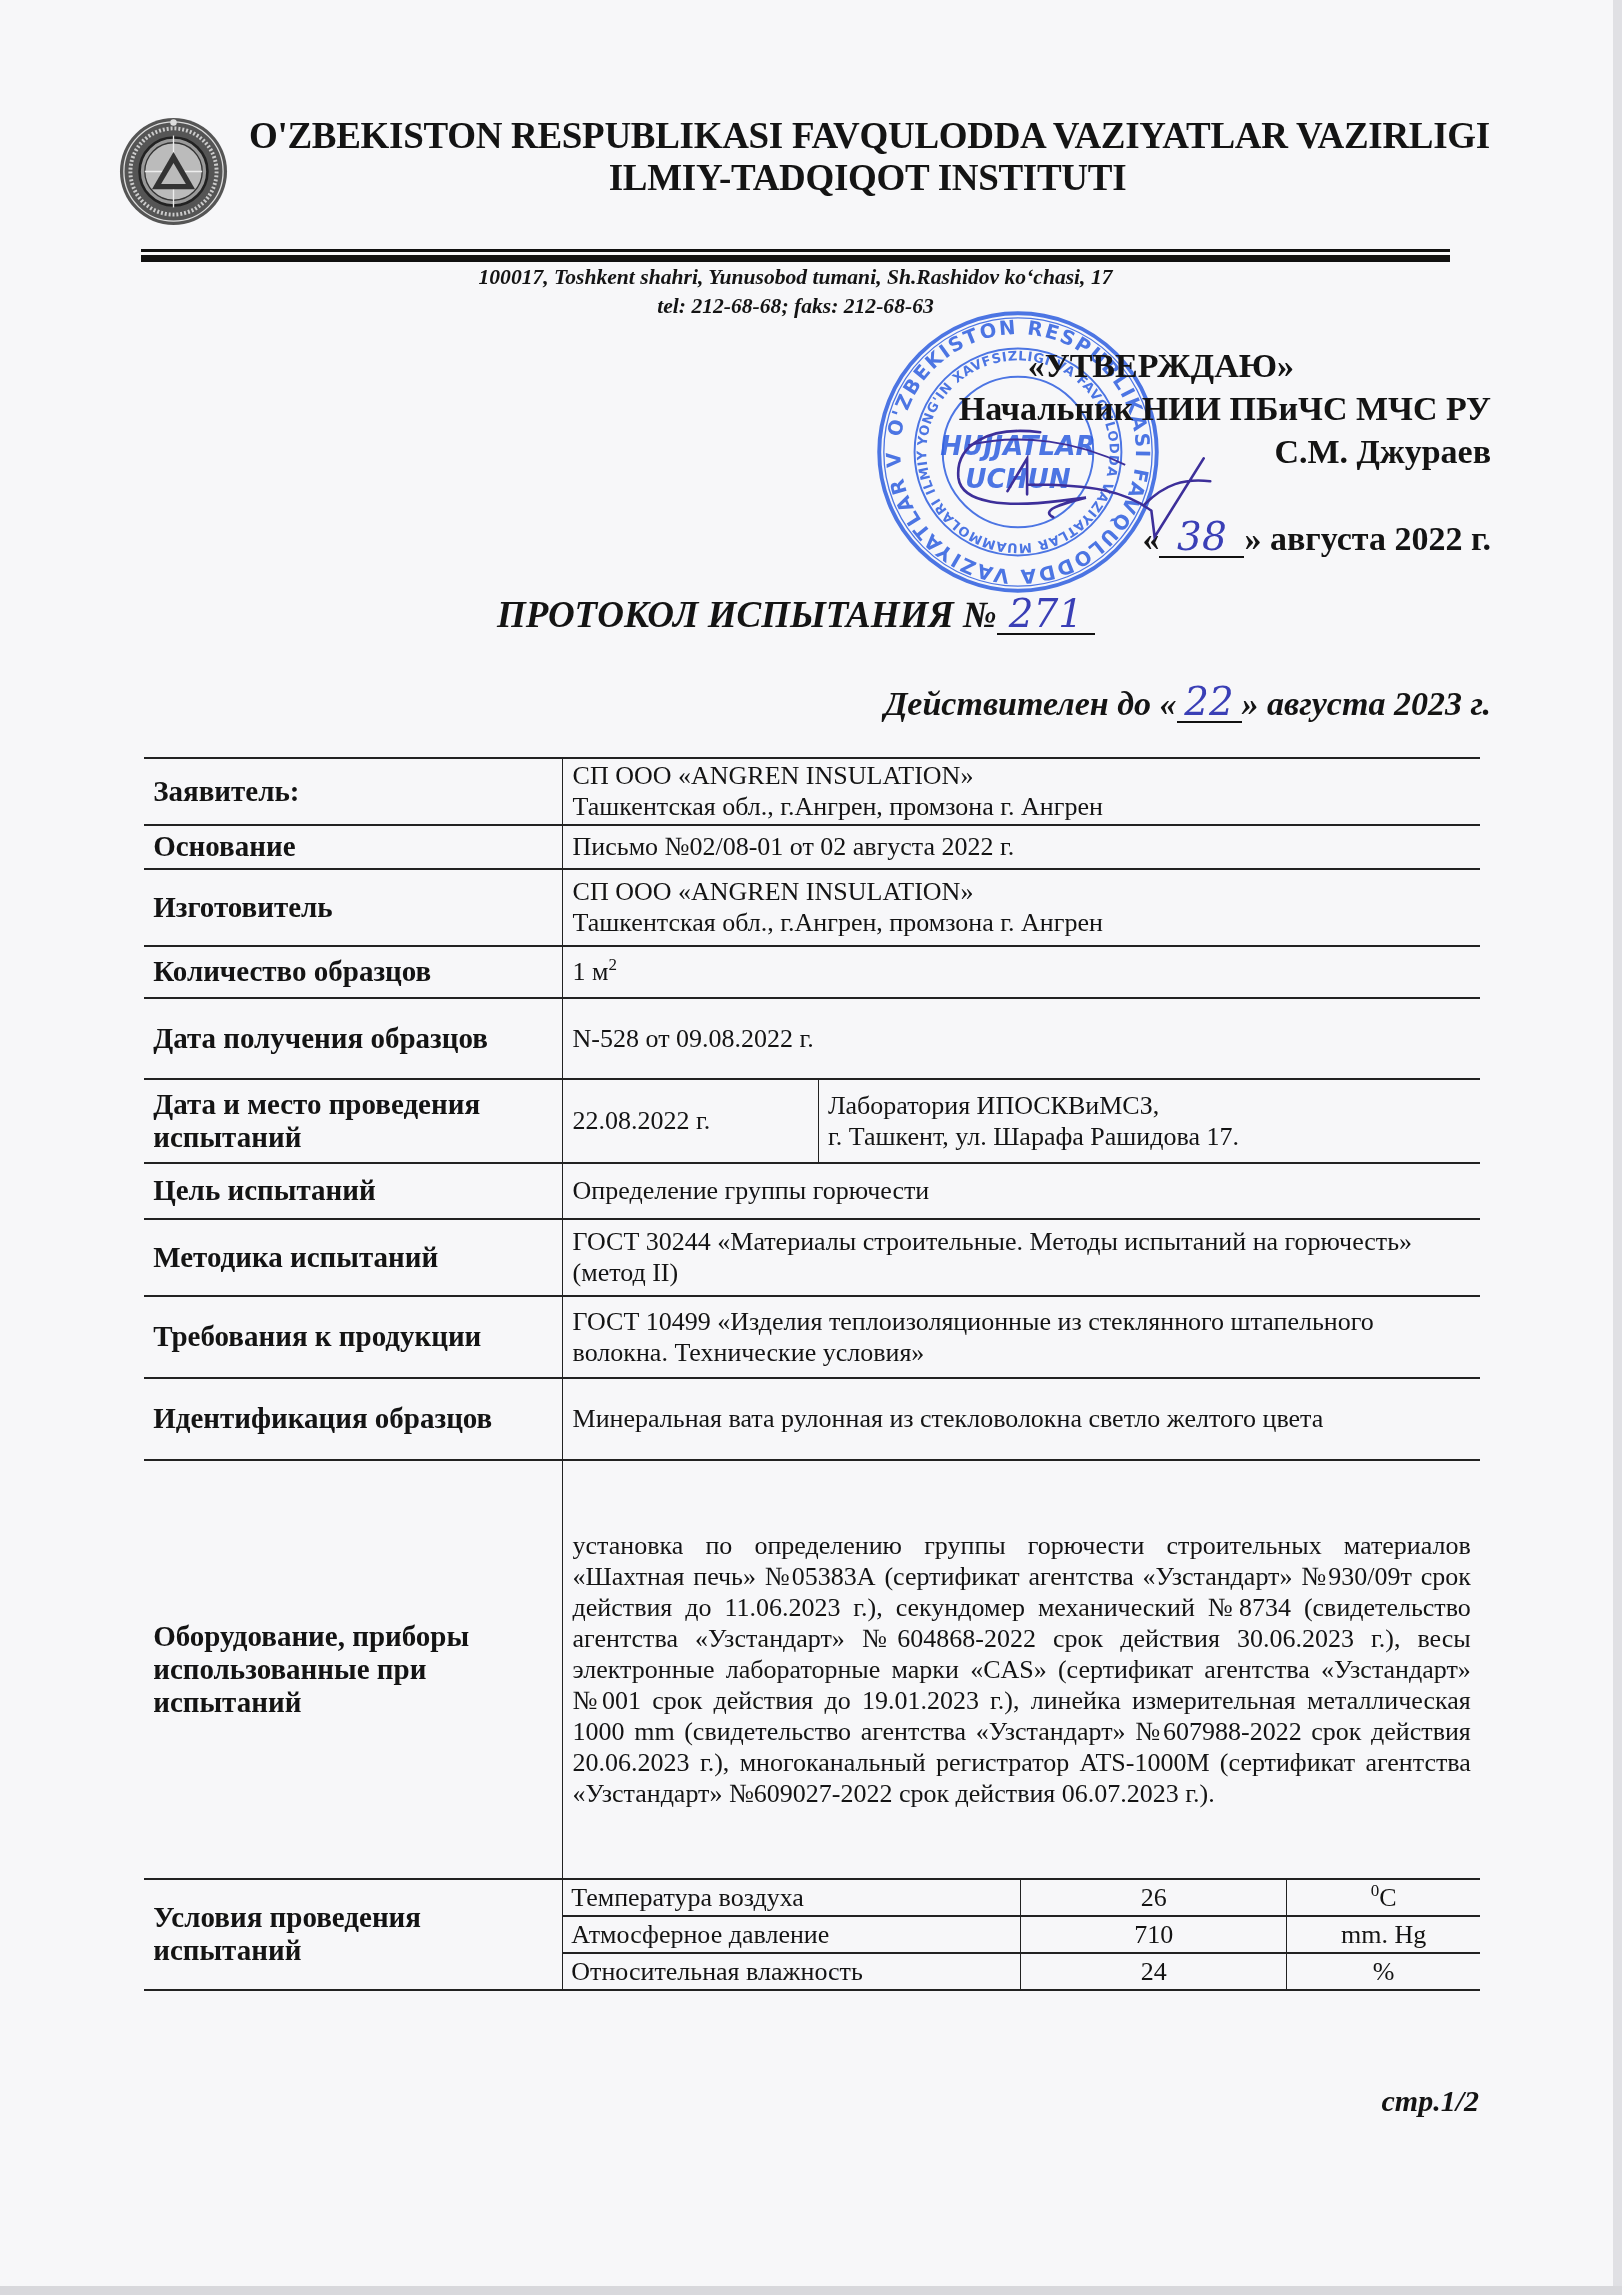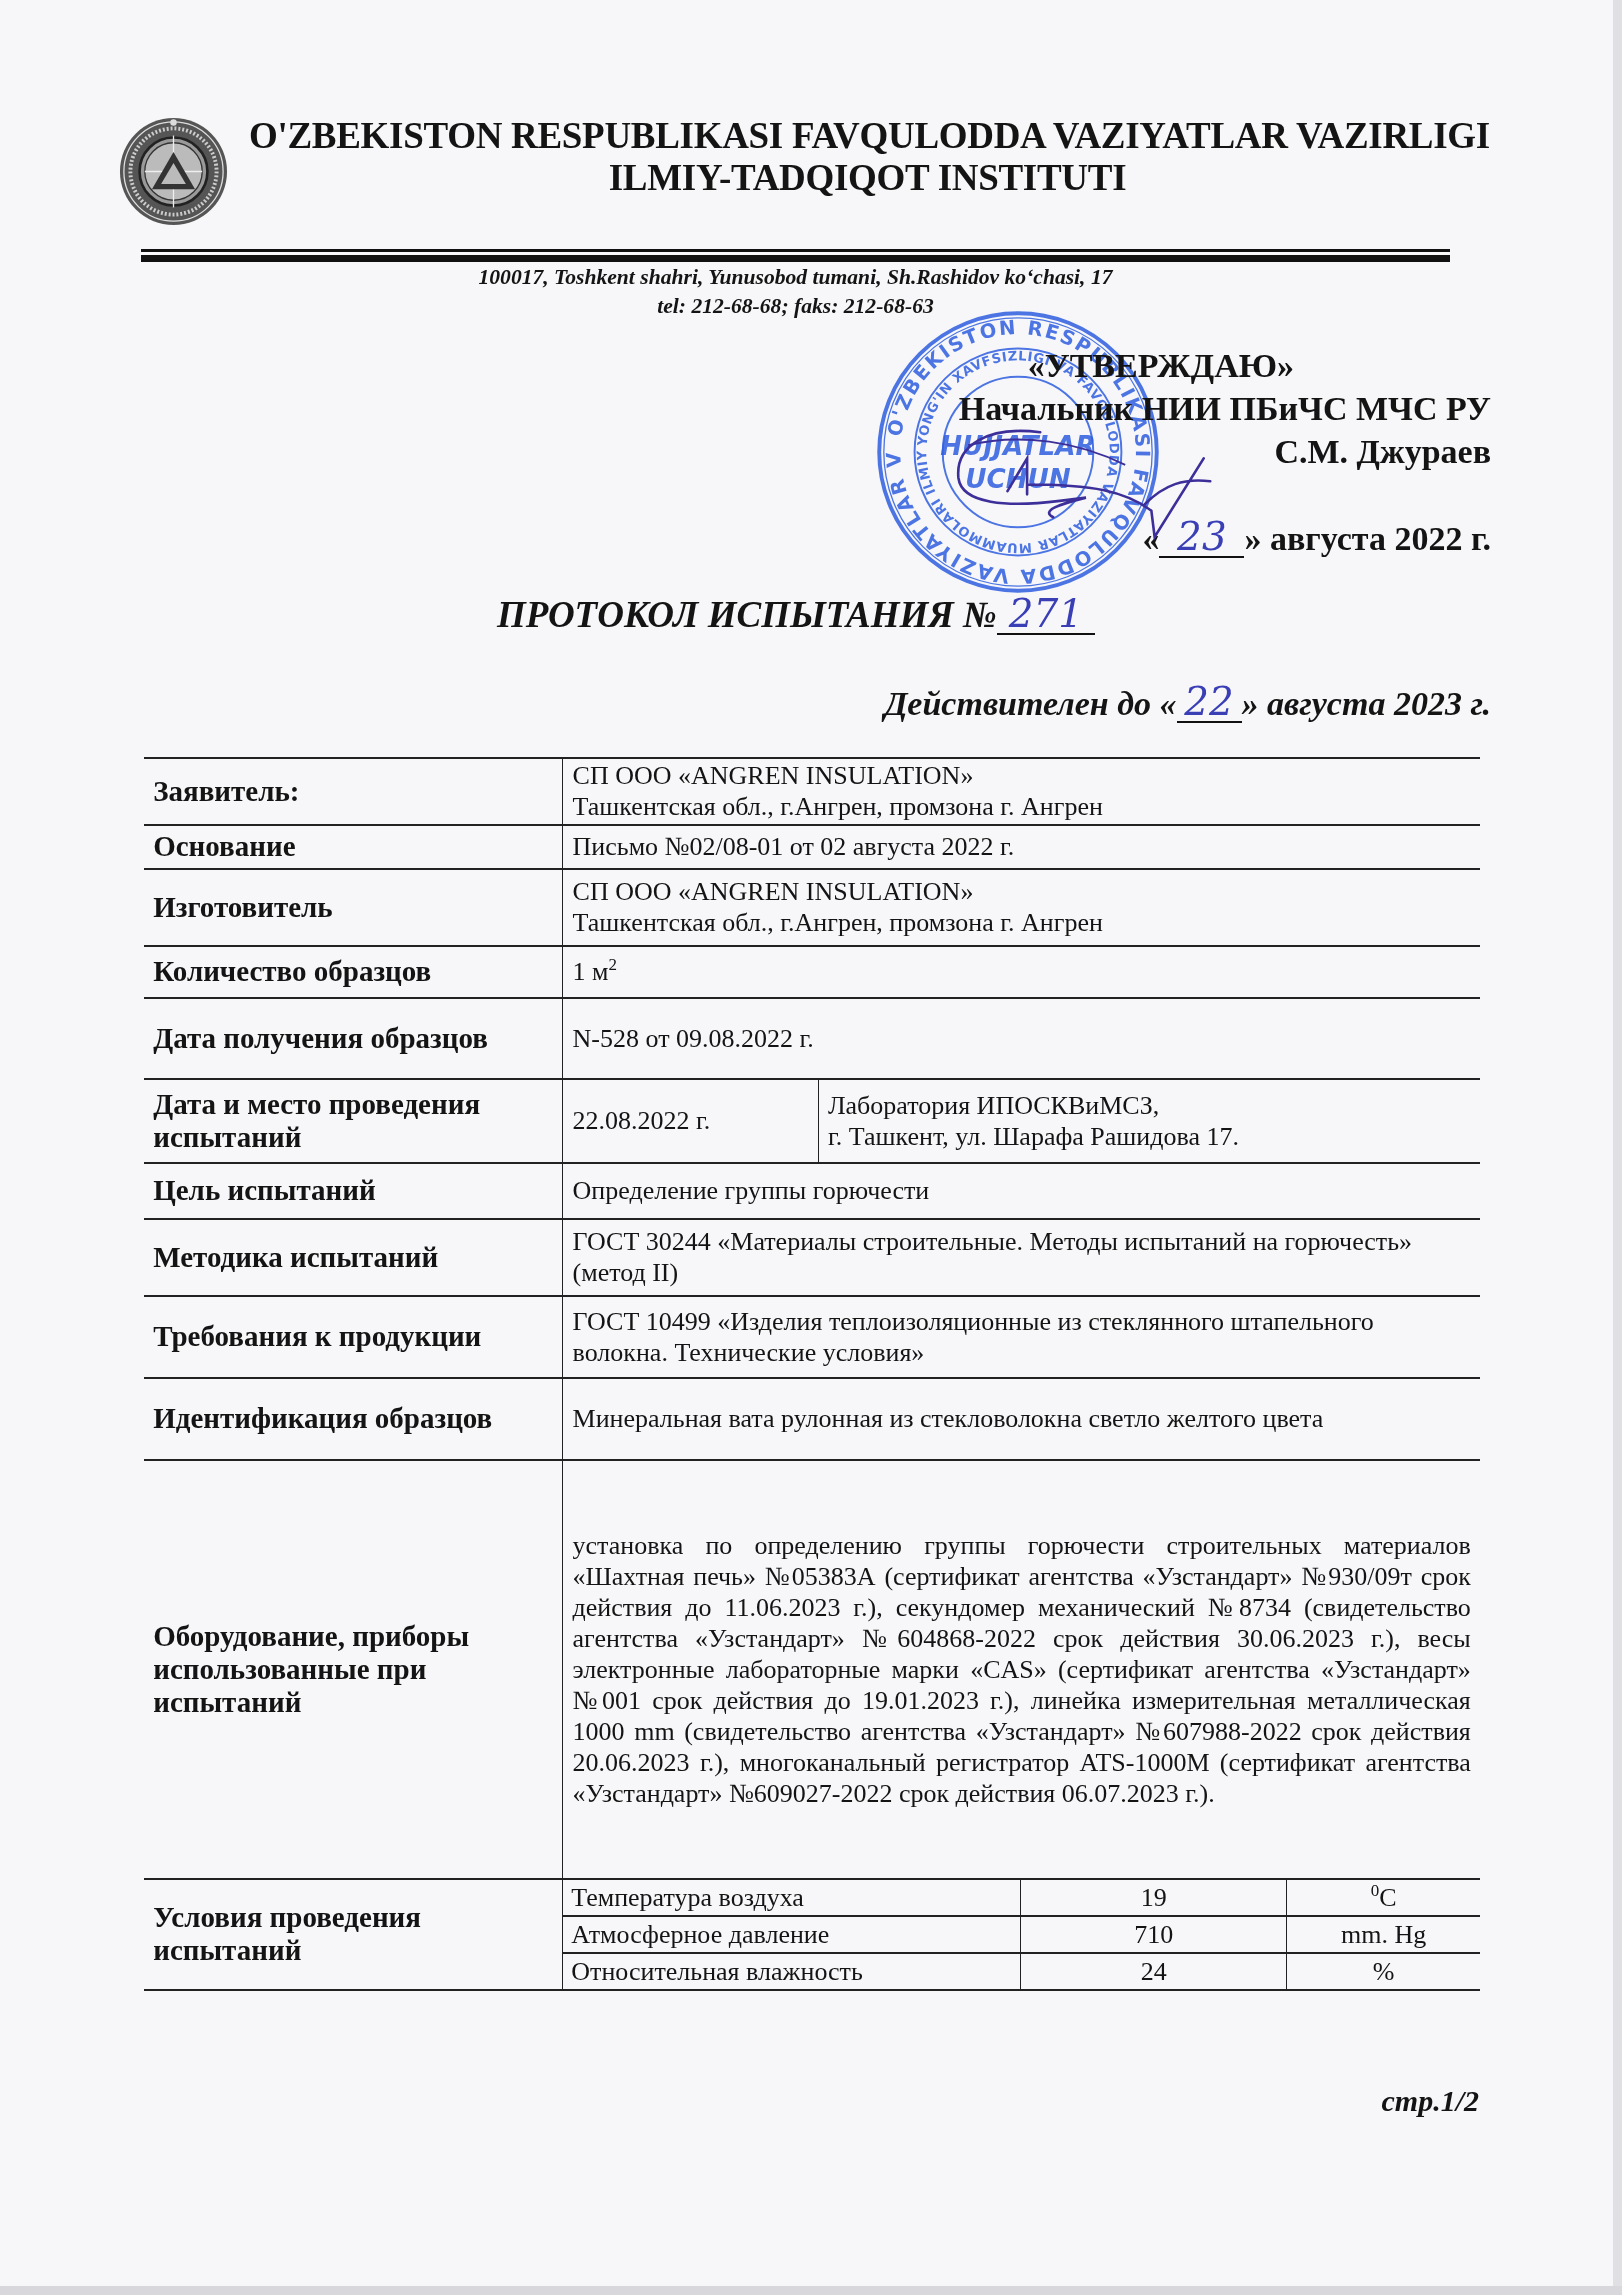--- a/index.html
+++ b/index.html
@@ -109,21 +109,21 @@
       <text x="220" y="225" font-size="40" font-style="italic" text-anchor="middle">HUJJATLAR</text>
       <text x="220" y="275" font-size="40" font-style="italic" text-anchor="middle">UCHUN</text>
     </g>
   </svg>
 
   <div class="approve">
     <div class="t1">«УТВЕРЖДАЮ»</div>
     <div>Начальник НИИ ПБиЧС МЧС РУ</div>
     <div>С.М. Джураев</div>
     <div class="date-line">
-      <span>«</span><span class="uline hand" style="width:85px;">23</span><span>» августа 2022 г.</span>
+      <span>«</span><span class="uline hand" style="width:85px;">38</span><span>» августа 2022 г.</span>
     </div>
   </div>
 
   <svg class="signature" viewBox="0 0 500 220">
     <path d="M 170,40 C 90,30 40,60 45,110 C 50,150 120,155 200,145 L 240,140 C 200,150 170,160 190,170 M 120,130 L 150,80 L 150,135 M 150,120 C 250,120 300,130 340,160 L 345,200 L 420,80 M 330,150 C 360,120 390,110 430,115" fill="none" stroke="#3d2f9a" stroke-width="4" stroke-linecap="round"></path>
     <path d="M 60,60 C 140,40 230,55 300,90" fill="none" stroke="#3d2f9a" stroke-width="3"></path>
   </svg>
 
   <div class="title">
     <span>ПРОТОКОЛ  ИСПЫТАНИЯ №</span><span class="uline hand" style="width:98px;">271</span>
@@ -188,21 +188,21 @@
       <td class="lbl">Оборудование, приборы использованные при испытаний</td>
       <td colspan="2" class="justify">установка по определению группы горючести строительных материалов «Шахтная печь» №05383А (сертификат агентства «Узстандарт» №930/09т срок действия до 11.06.2023 г.), секундомер механический №8734 (свидетельство агентства «Узстандарт» №604868-2022 срок действия 30.06.2023 г.), весы электронные лабораторные марки «CAS» (сертификат агентства «Узстандарт» №001 срок действия до 19.01.2023 г.), линейка измерительная металлическая 1000 mm (свидетельство агентства «Узстандарт» №607988-2022 срок действия 20.06.2023 г.), многоканальный регистратор ATS-1000M (сертификат агентства «Узстандарт» №609027-2022 срок действия 06.07.2023 г.).</td>
     </tr>
     <tr>
       <td class="lbl">Условия проведения испытаний</td>
       <td colspan="2" class="nopad">
         <table class="inner">
           <tbody>
                 <tr>
             <td>Температура воздуха</td>
-            <td class="c2">19</td>
+            <td class="c2">26</td>
             <td class="c3"><sup>0</sup><span>C</span></td>
           </tr>
           <tr>
             <td>Атмосферное давление</td>
             <td class="c2">710</td>
             <td class="c3">mm. Hg</td>
           </tr>
           <tr>
             <td>Относительная влажность</td>
             <td class="c2">24</td>

